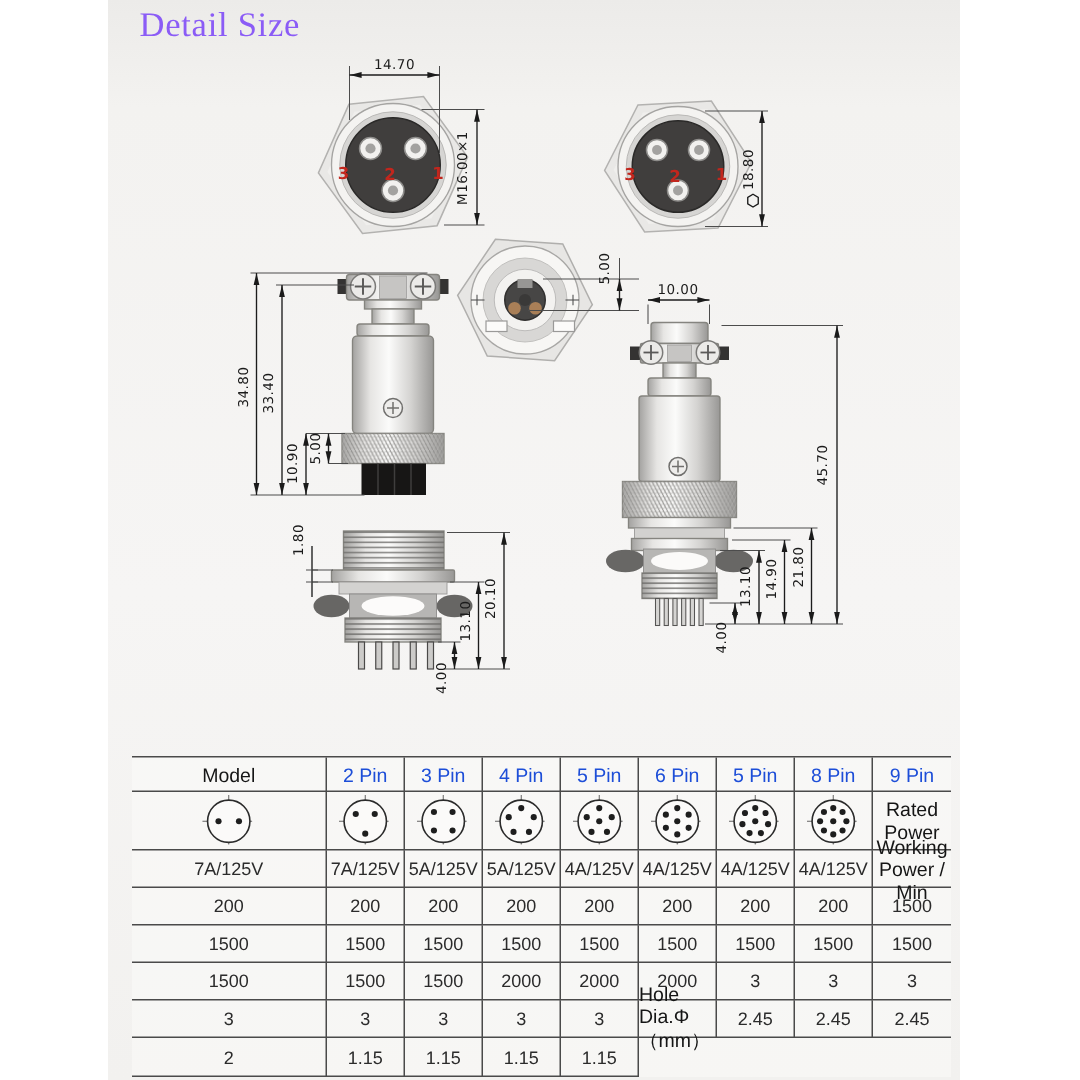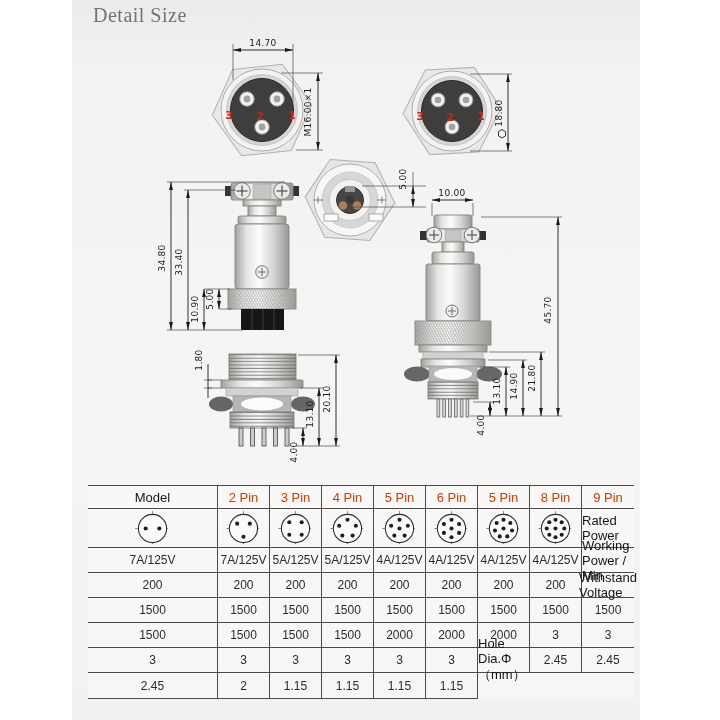--- a/index.html
+++ b/index.html
@@ -1,38 +1,38 @@
 <!DOCTYPE html>
 <html><head>
 <meta charset="utf-8">
 <style>
   html,body{margin:0;padding:0;}
   body{width:720px;height:720px;position:relative;background:#ffffff;overflow:hidden;
        font-family:"Liberation Sans","DejaVu Sans",sans-serif;}
   .strip{position:absolute;left:72px;top:0;width:568px;height:720px;
          background:linear-gradient(180deg,#ecebe9 0%,#f3f2f0 10%,#f6f5f4 55%,#f2f1ef 100%);}
   .title{position:absolute;left:93px;top:4px;font-family:"Liberation Serif","DejaVu Serif",serif;
-         font-size:20px;color:#737373;letter-spacing:.5px;}
+         font-size:23px;color:#8b5cf6;letter-spacing:.5px;}
   svg.draw{position:absolute;left:0;top:0;}
   .dim{font-family:"DejaVu Sans",sans-serif;font-size:9px;fill:#1b1b1b;letter-spacing:.3px;}
   .pinnum{font-family:"DejaVu Sans",sans-serif;font-size:11px;font-weight:bold;fill:#c2261d;}
   .ext{stroke:#4c4c4c;stroke-width:.7;fill:none;}
   .dln{stroke:#1c1c1c;stroke-width:.9;fill:none;}
   .oln{stroke:#85847f;stroke-width:.9;}
   
-  .tbl{position:absolute;left:88px;top:485px;display:grid;
+  .tbl{position:absolute;left:88px;top:504px;display:grid;
        grid-template-columns:130px repeat(8,52px);
        grid-template-rows:23px 39px 25px 25px 25px 25px 25px 26px;
        border-top:1px solid #4a4a4a;background:rgba(252,252,251,.45);}
   .c{border-bottom:1px solid #4a4a4a;border-right:1px solid #4a4a4a;
      display:flex;align-items:center;justify-content:center;
      font-size:12px;color:#2b2b2b;}
-  .c:nth-child(9n){border-right:none;}
+  .c:nth-child(9n){border-right:none;text-align:center;}
   .lab{font-size:13px;color:#151515;}
-  .hdr{font-size:13px;color:#c2410c;}
+  .hdr{font-size:13px;color:#1d4ed8;}
   .sec svg{display:block;}
 </style>
 </head>
 <body>
 
 <div class="strip"></div>
 <div class="title">Detail Size</div>
 
 <svg class="draw" width="720" height="495" viewBox="0 0 720 495">
   <defs>
@@ -416,21 +416,20 @@
   <div class="c lab">Working Power / Min</div>
   <div class="c">200</div>
   <div class="c">200</div>
   <div class="c">200</div>
   <div class="c">200</div>
   <div class="c">200</div>
   <div class="c">200</div>
   <div class="c">200</div>
   <div class="c">200</div>
 
-  <div class="c lab">Withstand Voltage</div>
   <div class="c">1500</div>
   <div class="c">1500</div>
   <div class="c">1500</div>
   <div class="c">1500</div>
   <div class="c">1500</div>
   <div class="c">1500</div>
   <div class="c">1500</div>
   <div class="c">1500</div>
 
   <div class="c">1500</div>

